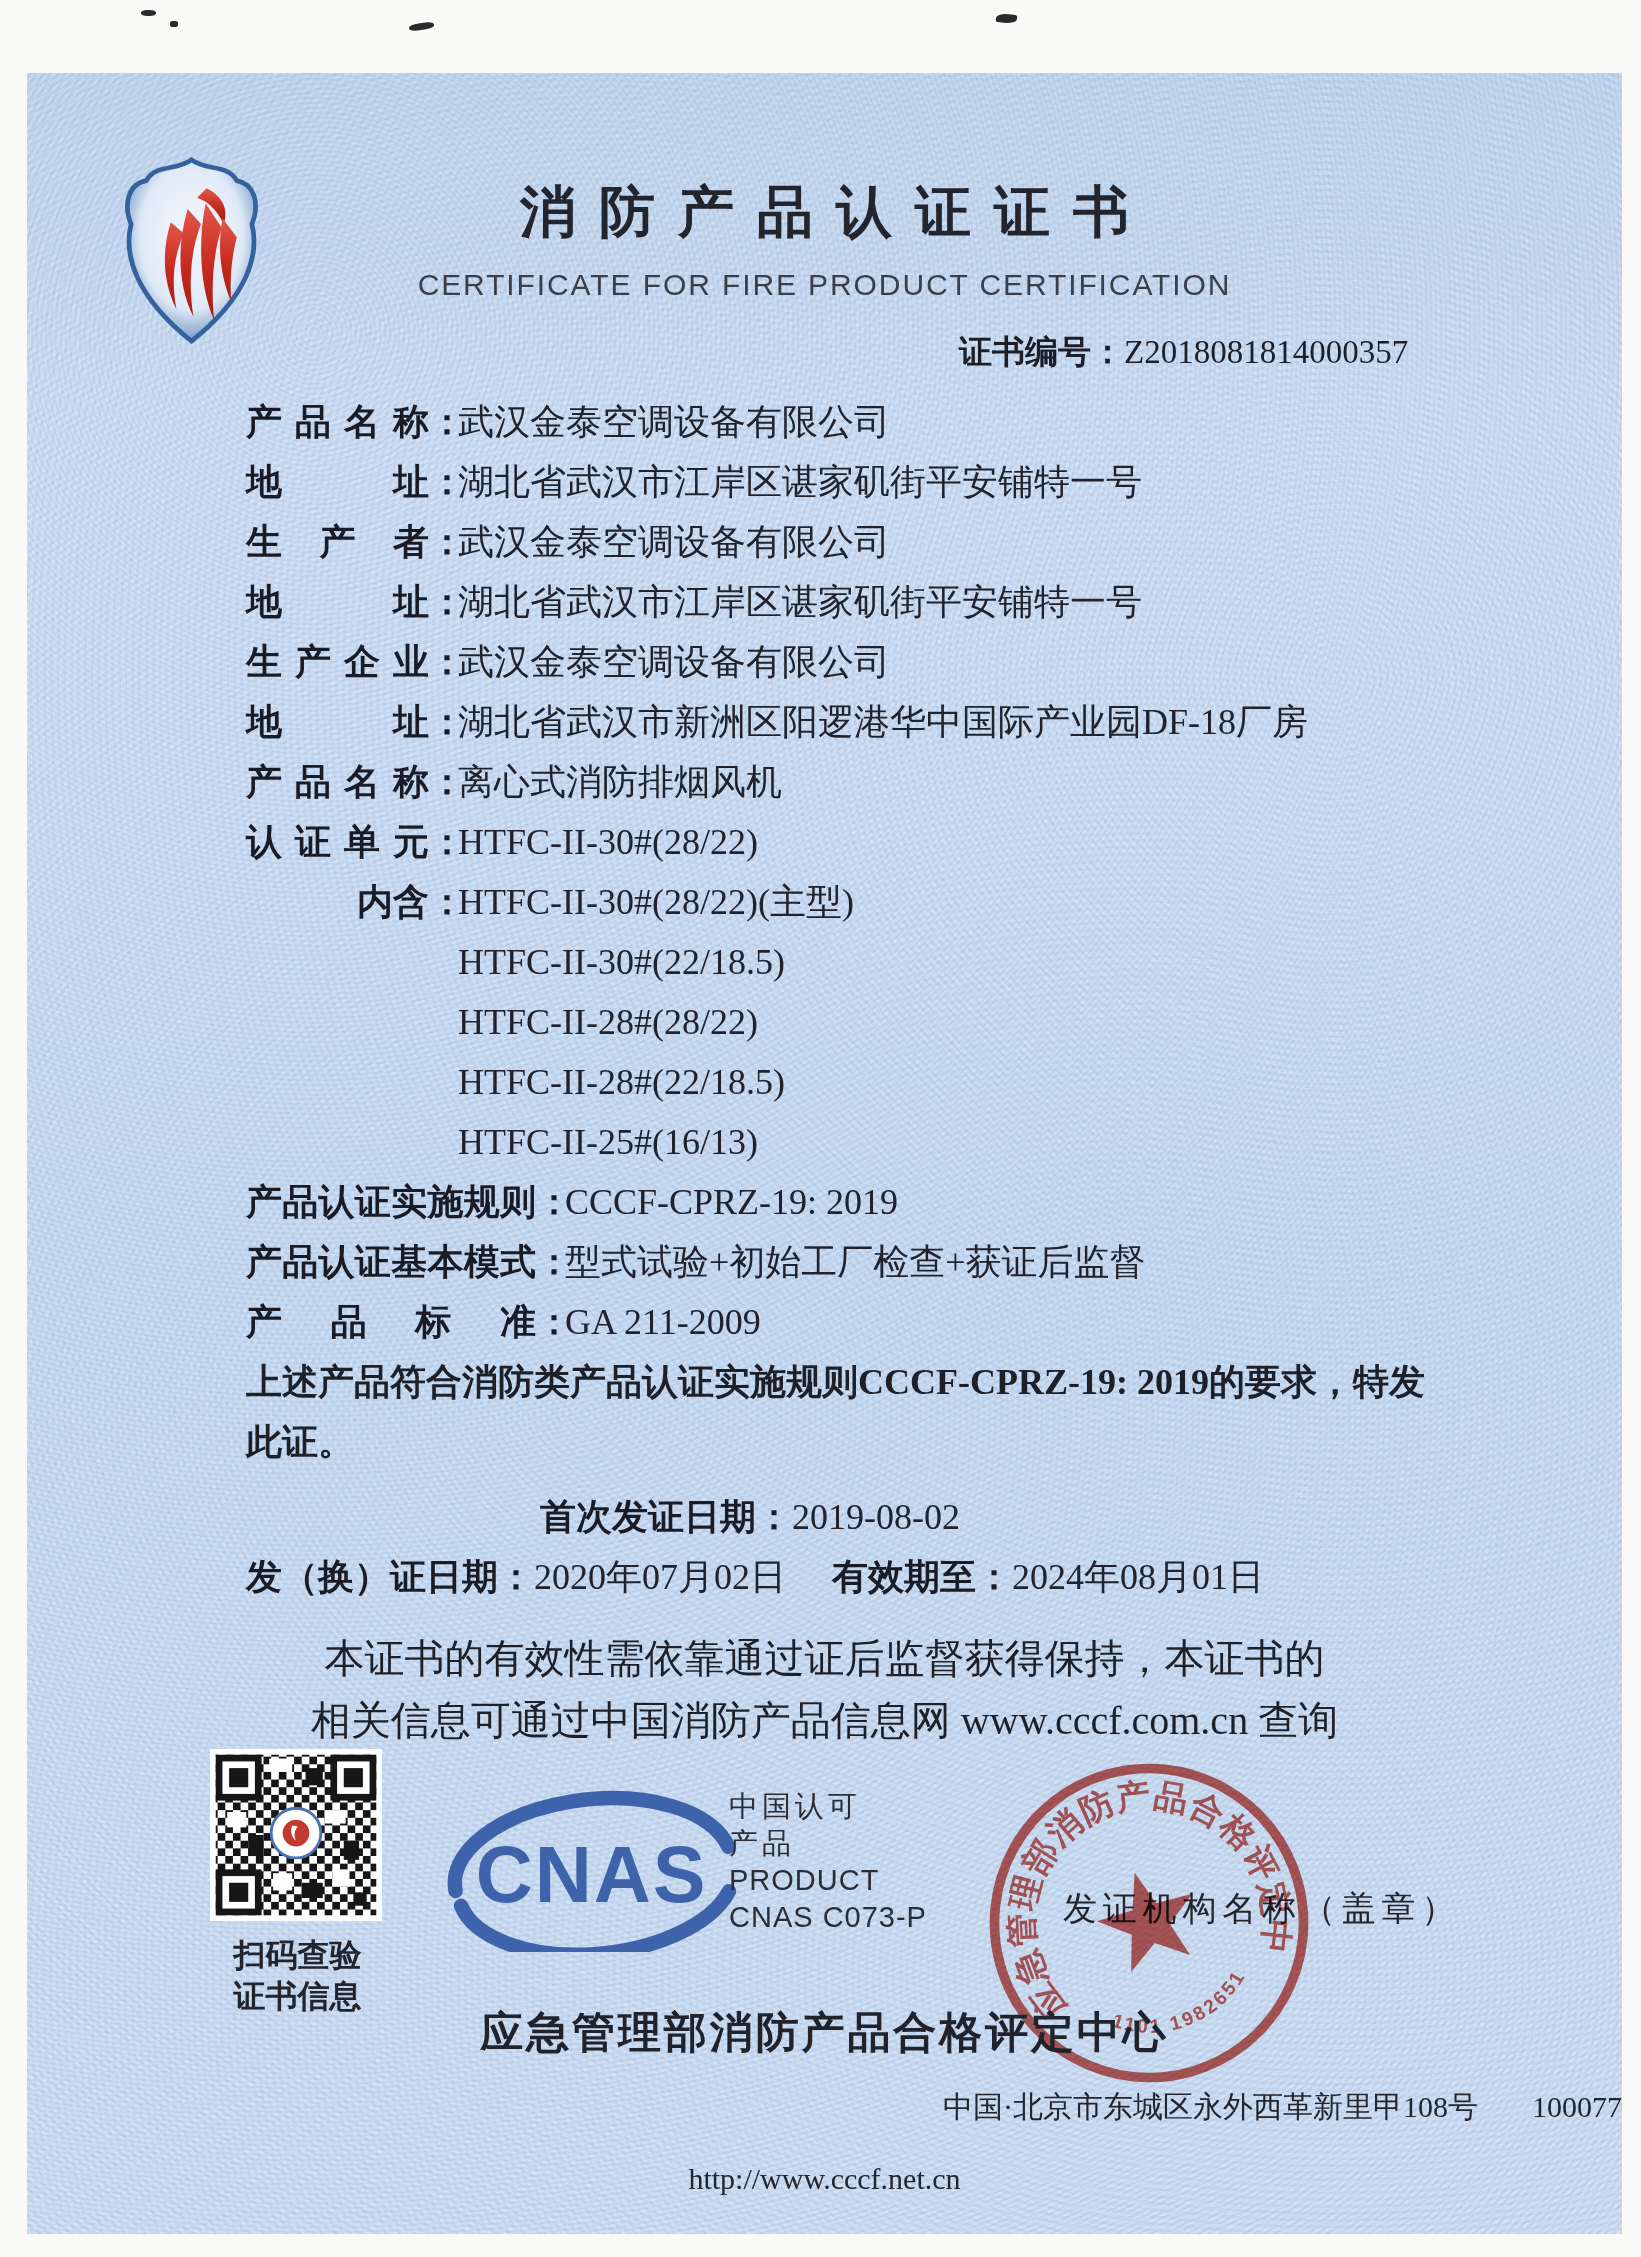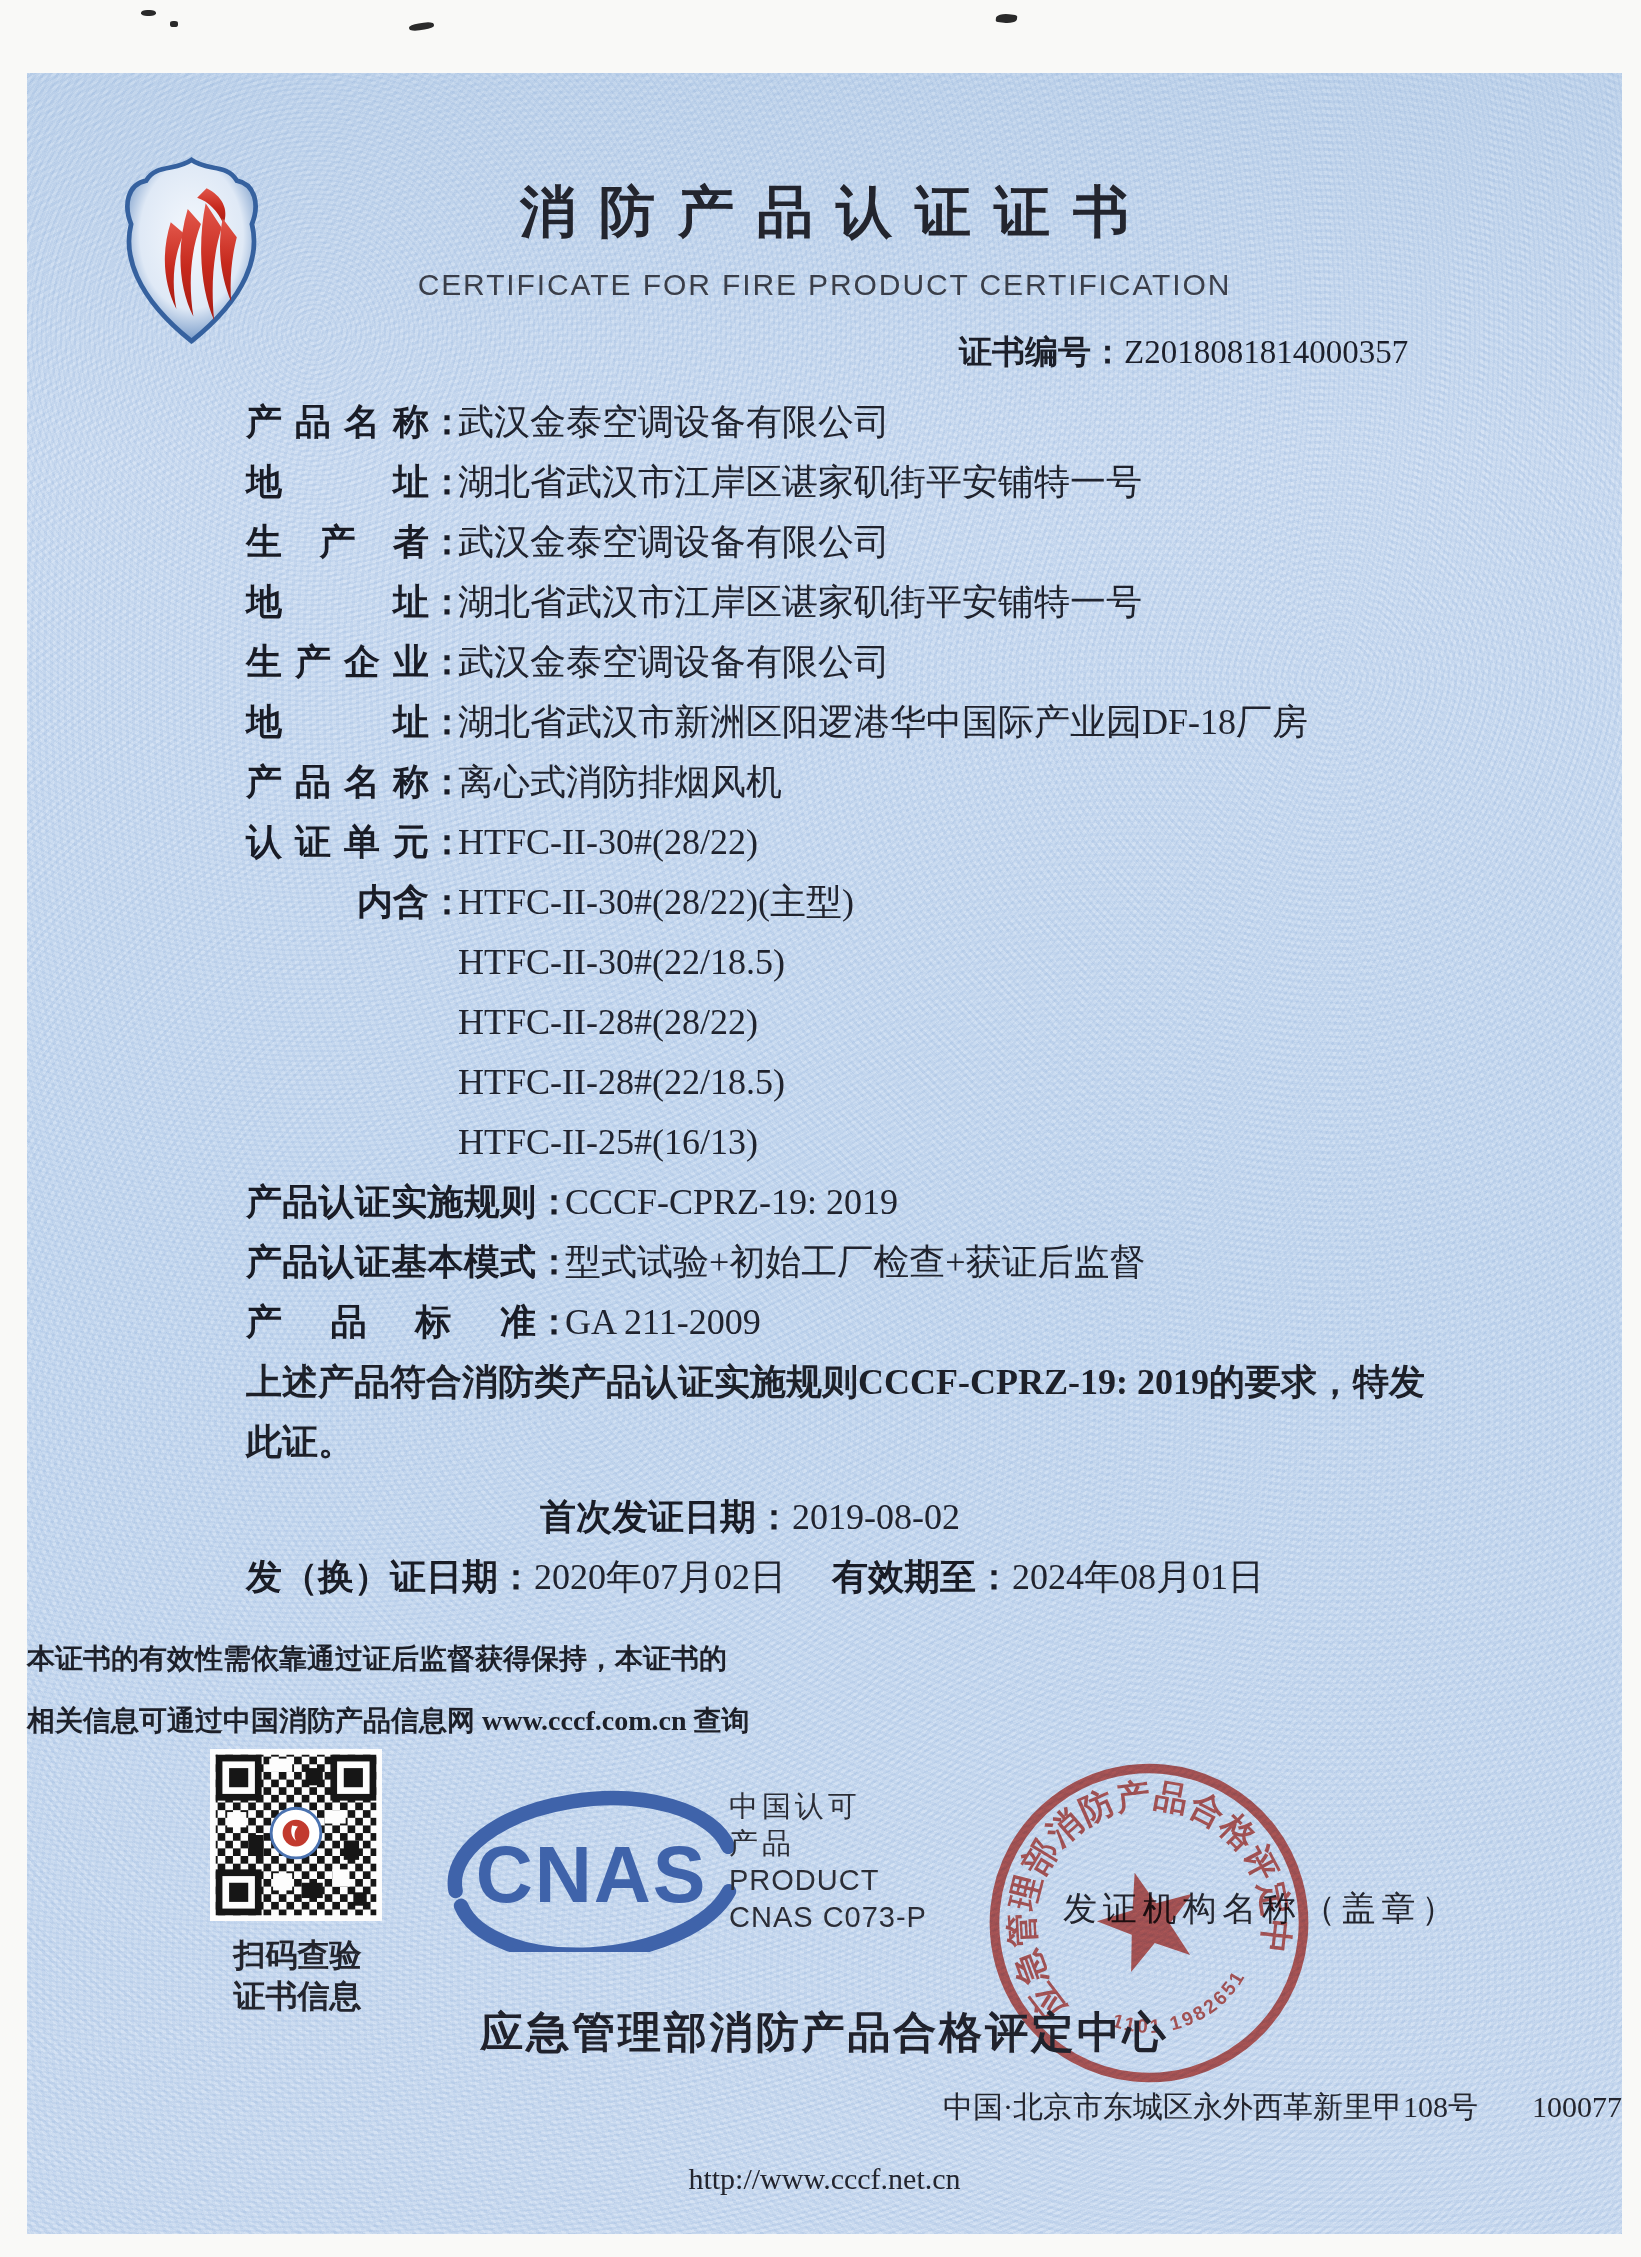--- a/index.html
+++ b/index.html
@@ -32,22 +32,22 @@
   .j190{display:inline-block;width:183px;text-align:justify;text-align-last:justify;vertical-align:bottom;}
   .j300{display:inline-block;width:290px;text-align:justify;text-align-last:justify;vertical-align:bottom;}
   .ralign{text-align:right;text-align-last:right;}
   .colon{display:inline-block;width:29px;}
   .val{font-family:"Liberation Serif","DejaVu Serif",serif;color:#20232e;margin-top:28px;}
   .indent{padding-left:212px;}
   .stmt{font-weight:700;color:#1d2029;}
   .daterow1{margin-top:15.4px;padding-left:294px;}
   .gap48{display:inline-block;width:46px;}
 
-  .notice{position:absolute;left:0;right:0;top:1555px;
-          font-size:28px;line-height:62px;font-weight:700;color:#1d2029;}
+  .notice{position:absolute;left:0;right:0;top:1555px;text-align:center;
+          font-size:40px;line-height:62px;font-weight:400;color:#1d2029;}
 
   .qr{position:absolute;left:183px;top:1676px;width:172px;height:172px;}
   .qrcap{position:absolute;left:145px;top:1862px;width:251px;text-align:center;
          font-size:32px;line-height:41px;color:#23252e;
          font-family:"Liberation Sans","DejaVu Sans",sans-serif;font-weight:600;}
   .cnas{position:absolute;left:417px;top:1705px;width:295px;height:174px;}
   .accred{position:absolute;left:702px;top:1715px;font-size:29px;line-height:37px;color:#2b2d36;}
   .accred .zh{font-family:"Liberation Serif","DejaVu Serif",serif;letter-spacing:3.9px;}
   .accred .en{font-family:"Liberation Sans","DejaVu Sans",sans-serif;letter-spacing:1px;}
   .seal-label{position:absolute;left:1036px;top:1813px;font-size:34px;letter-spacing:5.8px;color:#23252e;}

